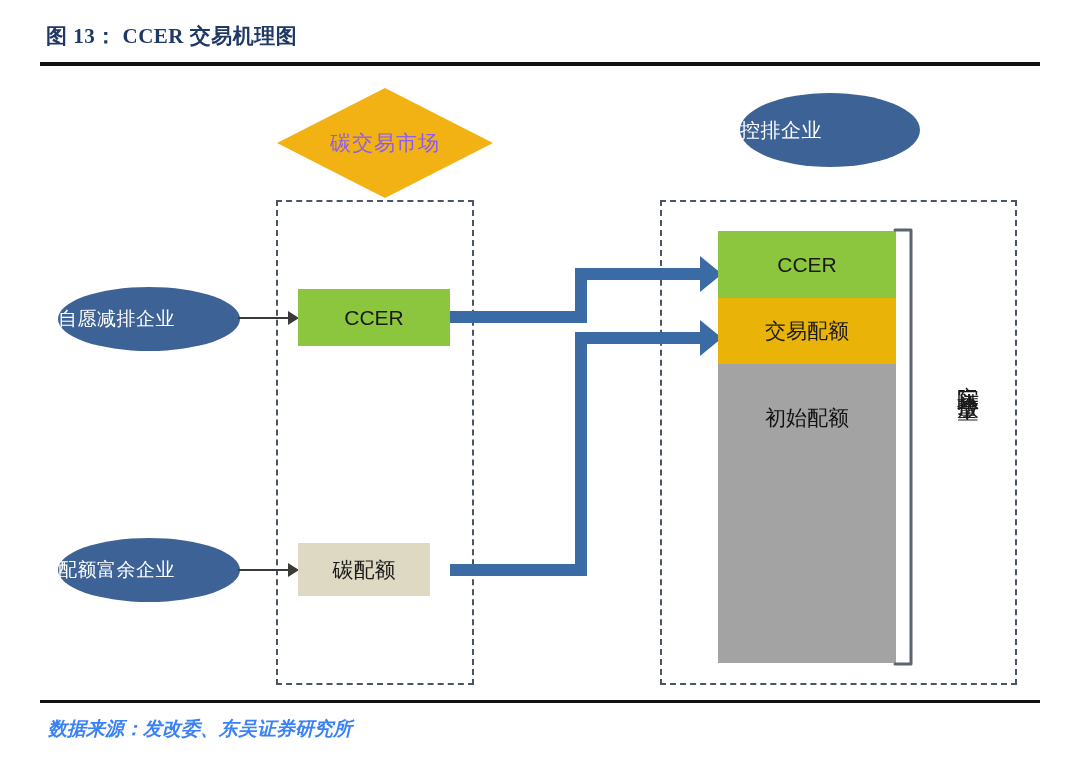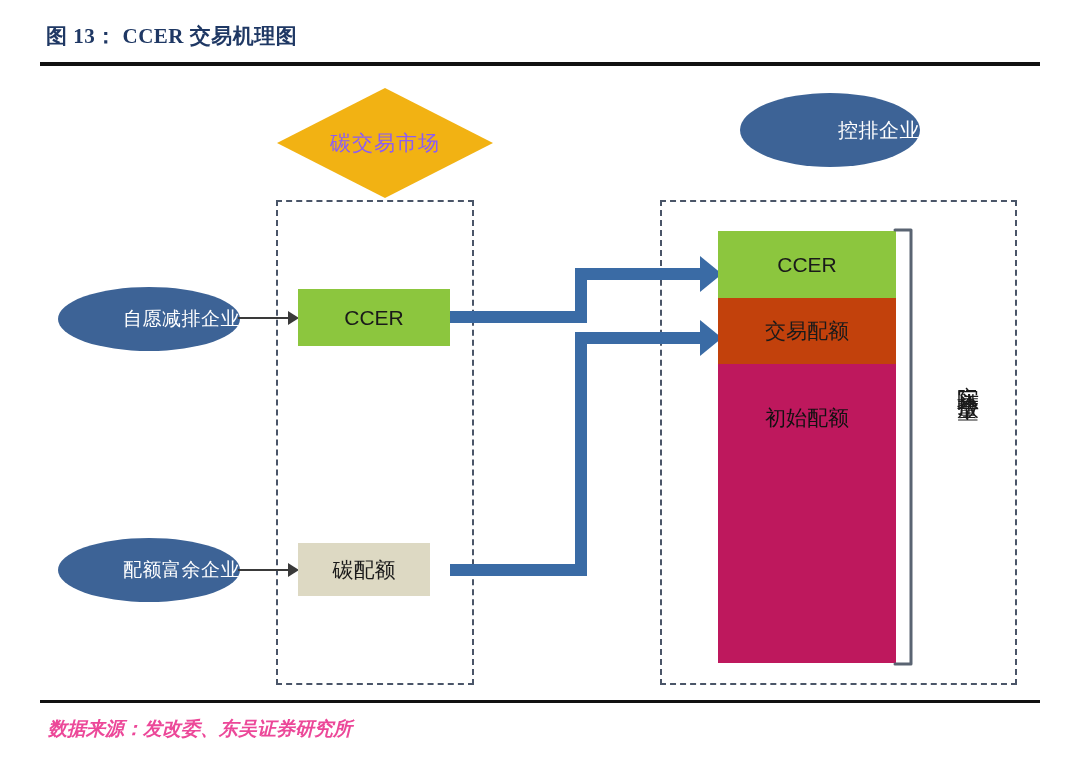--- a/index.html
+++ b/index.html
@@ -47,21 +47,21 @@
     background: #111111;
   }
   #source-note {
     position: absolute;
     left: 48px;
     top: 716px;
     font-family: "Liberation Serif", "DejaVu Serif", serif;
     font-style: italic;
     font-weight: bold;
     font-size: 19px;
-    color: #ec4899;
+    color: #3b82f6;
     white-space: nowrap;
   }
 
   
   .dashed-box {
     position: absolute;
     border: 2px dashed #4A5568;
     box-sizing: border-box;
     background: transparent;
   }
@@ -93,21 +93,21 @@
     letter-spacing: 1px;
   }
 
   
   .ellipse {
     position: absolute;
     background: #3D6396;
     border-radius: 50%;
     display: flex;
     align-items: center;
-    justify-content: flex-end;
+    justify-content: flex-start;
     color: #ffffff;
     font-size: 19px;
     letter-spacing: 0.5px;
   }
   #controlled-enterprise { left: 740px; top: 93px; width: 180px; height: 74px; font-size: 20px; }
   #voluntary-enterprise  { left: 58px;  top: 287px; width: 182px; height: 64px; }
   #surplus-enterprise    { left: 58px;  top: 538px; width: 182px; height: 64px; }
 
   
   .flow-box {
@@ -125,22 +125,22 @@
   .bar-seg {
     position: absolute;
     left: 718px;
     width: 178px;
     display: flex;
     align-items: center;
     justify-content: center;
     font-size: 21px;
   }
   #bar-ccer   { top: 231px; height: 67px;  background: #8CC63E; color: #1A1A1A; }
-  #bar-traded { top: 298px; height: 66px;  background: #c2410c; color: #1A1A1A; }
-  #bar-initial{ top: 364px; height: 299px; background: #be185d; color: #111111; }
+  #bar-traded { top: 298px; height: 66px;  background: #eab308; color: #1A1A1A; }
+  #bar-initial{ top: 364px; height: 299px; background: #a3a3a3; color: #111111; }
   #bar-initial .seg-label { position: relative; top: -96px; }
 
   
   .thin-line {
     position: absolute;
     height: 2px;
     background: #3A3A3A;
   }
   #line-voluntary { left: 238px; top: 317px; width: 52px; }
   #line-surplus   { left: 238px; top: 569px; width: 52px; }

